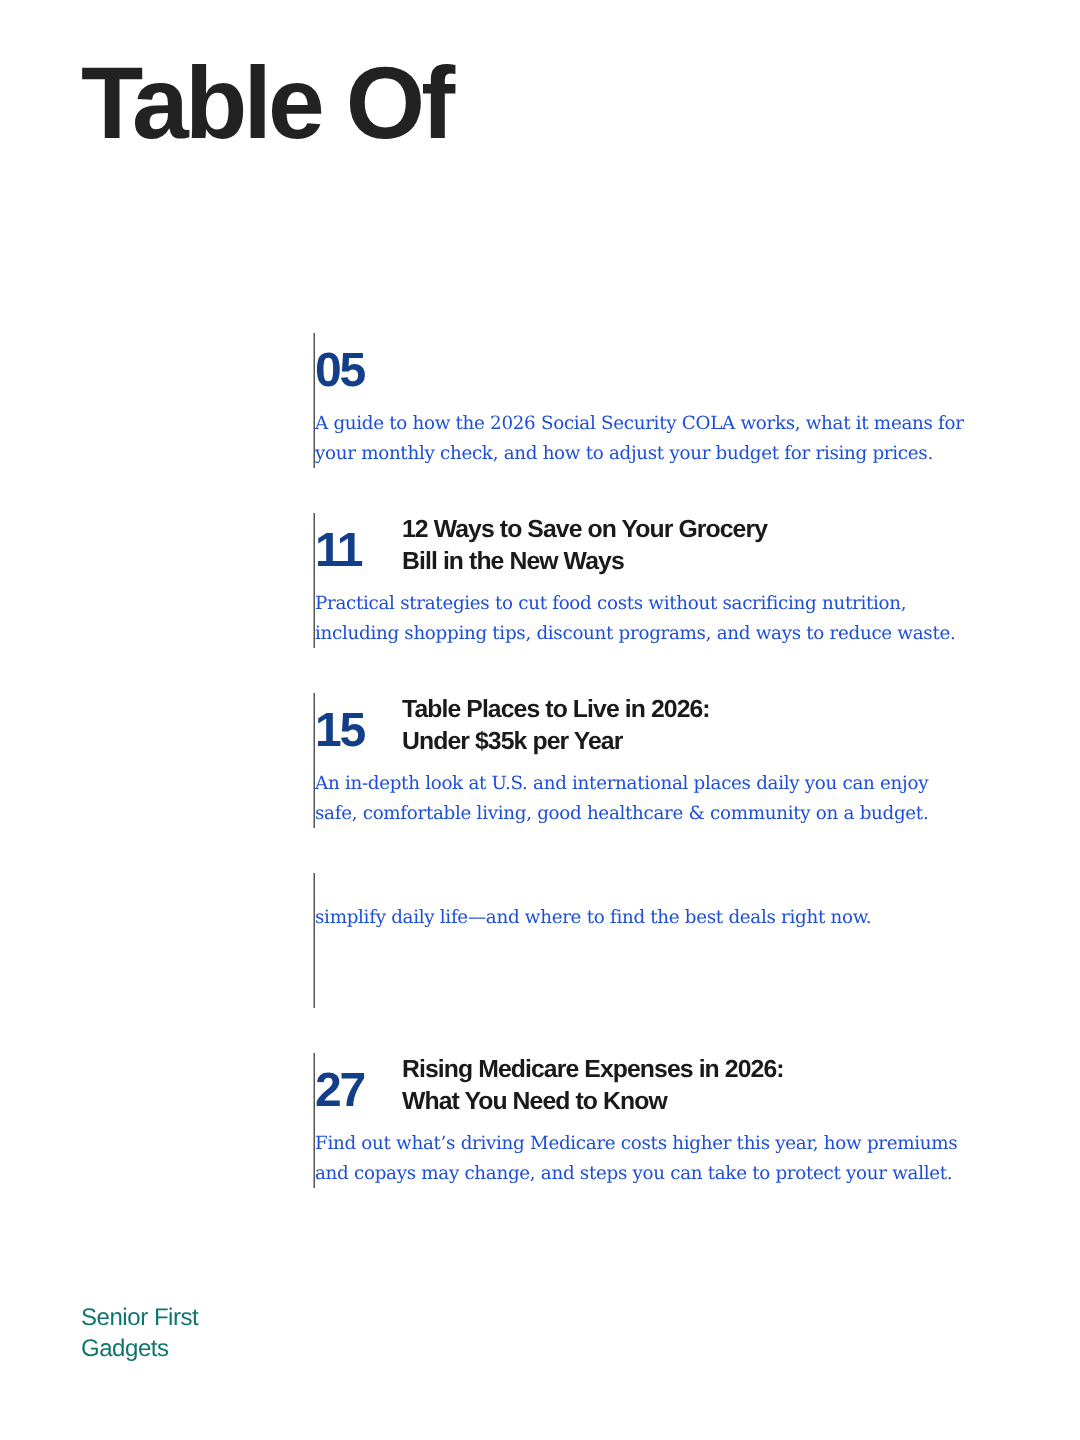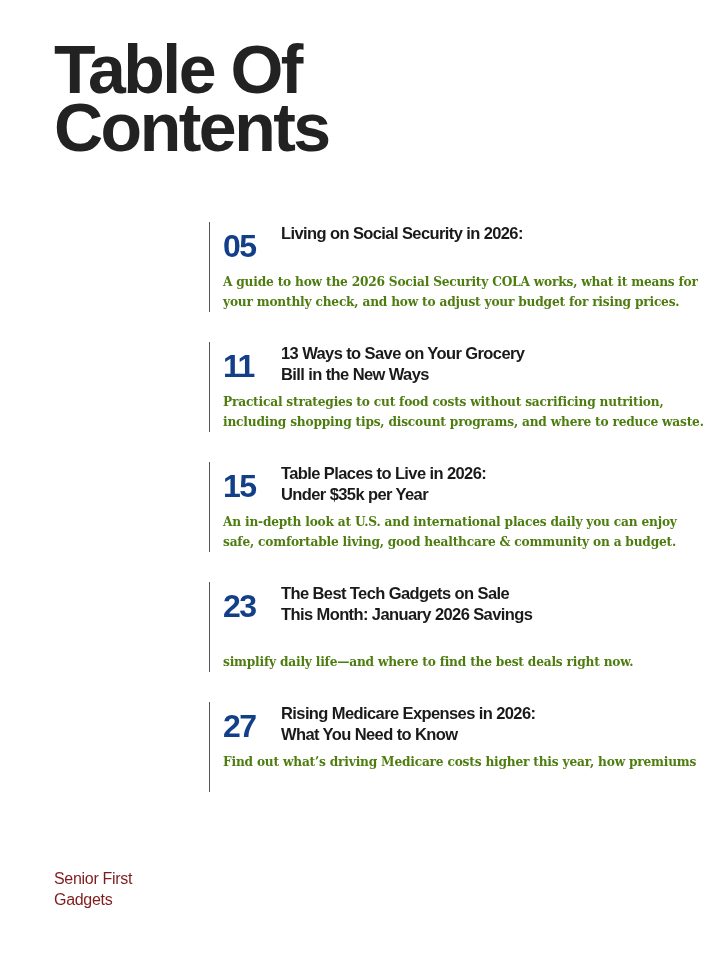--- a/index.html
+++ b/index.html
@@ -6,119 +6,112 @@
   body { width: 720px; height: 960px; position: relative; overflow: hidden; }
   .page-title {
     position: absolute; left: 54px; top: 40px;
     font-family: Liberation Sans, sans-serif;
     font-weight: 700; font-size: 68px; line-height: 58px;
     letter-spacing: -2.5px; color: #222222; margin: 0;
   }
   .toc { position: absolute; left: 209px; top: 222px; width: 470px; }
   .entry {
     position: relative; border-left: 1.5px solid #555555;
-    padding-left: 13px; height: 90px; margin-bottom: 30px;
+    padding-left: 0; height: 90px; margin-bottom: 30px;
   }
   .entry-head { display: flex; align-items: flex-start; height: 46px; }
   .num {
     width: 58px; flex: none;
     font-family: "Liberation Sans", sans-serif; font-weight: 700;
     font-size: 32px; letter-spacing: -1.5px; color: #123f87;
     line-height: 32px; margin-top: 8px;
   }
   .title {
     font-family: "Liberation Sans", sans-serif; font-weight: 700;
     font-size: 16.5px; line-height: 21px; letter-spacing: -0.6px; color: #1a1a1a;
     margin-top: 1px;
   }
   .desc {
     font-family: "DejaVu Serif", serif; font-size: 12.2px; line-height: 19.5px;
-    color: #4d7c0f; margin-top: 5px; white-space: nowrap; letter-spacing: -0.2px; font-weight: bold;
+    color: #1d4ed8; margin-top: 5px; white-space: nowrap; letter-spacing: -0.2px;
   }
   .footer {
     position: absolute; left: 54px; top: 868px;
     font-family: "Liberation Sans", sans-serif; font-size: 16px; line-height: 21px;
-    color: #7f1d1d; letter-spacing: -0.3px;
+    color: #0f766e; letter-spacing: -0.3px;
   }
 </style>
 </head>
 <body>
 
 <h1 class="page-title">
   <span>Table Of</span><br>
-  <span>Contents</span>
 </h1>
 
 <div class="toc">
 
   <div class="entry">
     <div class="entry-head">
       <div class="num">05</div>
       <div class="title">
-        <span>Living on Social Security in 2026:</span><br>
+        <br>
       </div>
     </div>
     <div class="desc">
       <span>A guide to how the 2026 Social Security COLA works, what it means for</span><br>
       <span>your monthly check, and how to adjust your budget for rising prices.</span>
     </div>
   </div>
 
   <div class="entry">
     <div class="entry-head">
       <div class="num">11</div>
       <div class="title">
-        <span>13 Ways to Save on Your Grocery</span><br>
+        <span>12 Ways to Save on Your Grocery</span><br>
         <span>Bill in the New Ways</span>
       </div>
     </div>
     <div class="desc">
       <span>Practical strategies to cut food costs without sacrificing nutrition,</span><br>
-      <span>including shopping tips, discount programs, and where to reduce waste.</span>
+      <span>including shopping tips, discount programs, and ways to reduce waste.</span>
     </div>
   </div>
 
   <div class="entry">
     <div class="entry-head">
       <div class="num">15</div>
       <div class="title">
         <span>Table Places to Live in 2026:</span><br>
         <span>Under $35k per Year</span>
       </div>
     </div>
     <div class="desc">
       <span>An in-depth look at U.S. and international places daily you can enjoy</span><br>
       <span>safe, comfortable living, good healthcare &amp; community on a budget.</span>
     </div>
   </div>
 
   <div class="entry">
-    <div class="entry-head">
-      <div class="num">23</div>
-      <div class="title">
-        <span>The Best Tech Gadgets on Sale</span><br>
-        <span>This Month: January 2026 Savings</span>
-      </div>
-    </div>
     <div class="desc">
       <br>
       <span>simplify daily life—and where to find the best deals right now.</span>
     </div>
   </div>
 
   <div class="entry">
     <div class="entry-head">
       <div class="num">27</div>
       <div class="title">
         <span>Rising Medicare Expenses in 2026:</span><br>
         <span>What You Need to Know</span>
       </div>
     </div>
     <div class="desc">
       <span>Find out what’s driving Medicare costs higher this year, how premiums</span><br>
+      <span>and copays may change, and steps you can take to protect your wallet.</span>
     </div>
   </div>
 
 </div>
 
 <div class="footer">
   <span>Senior First</span><br>
   <span>Gadgets</span>
 </div>
 

